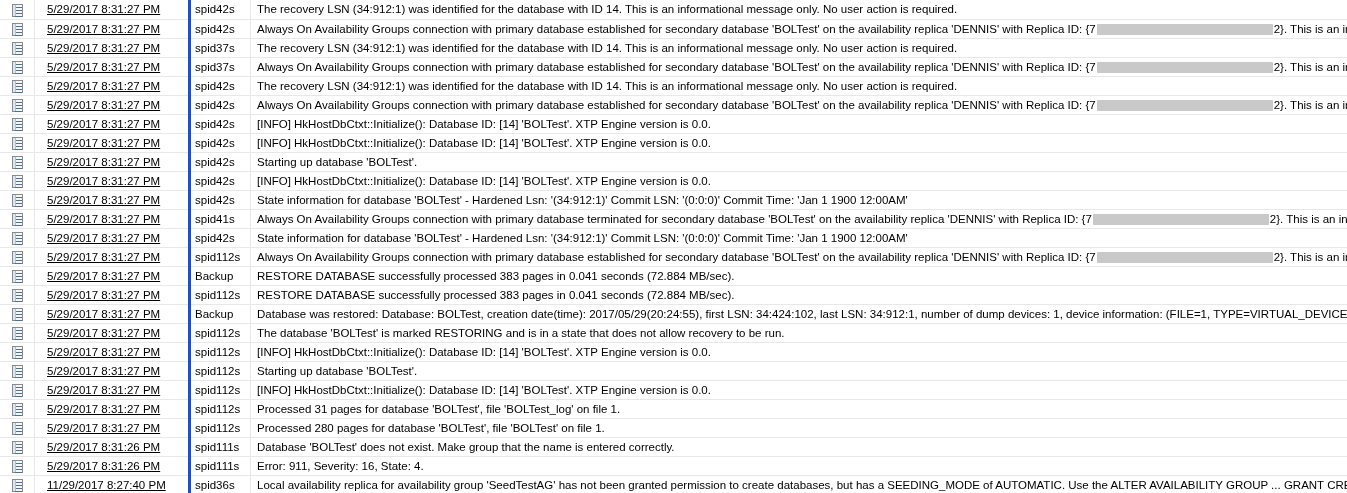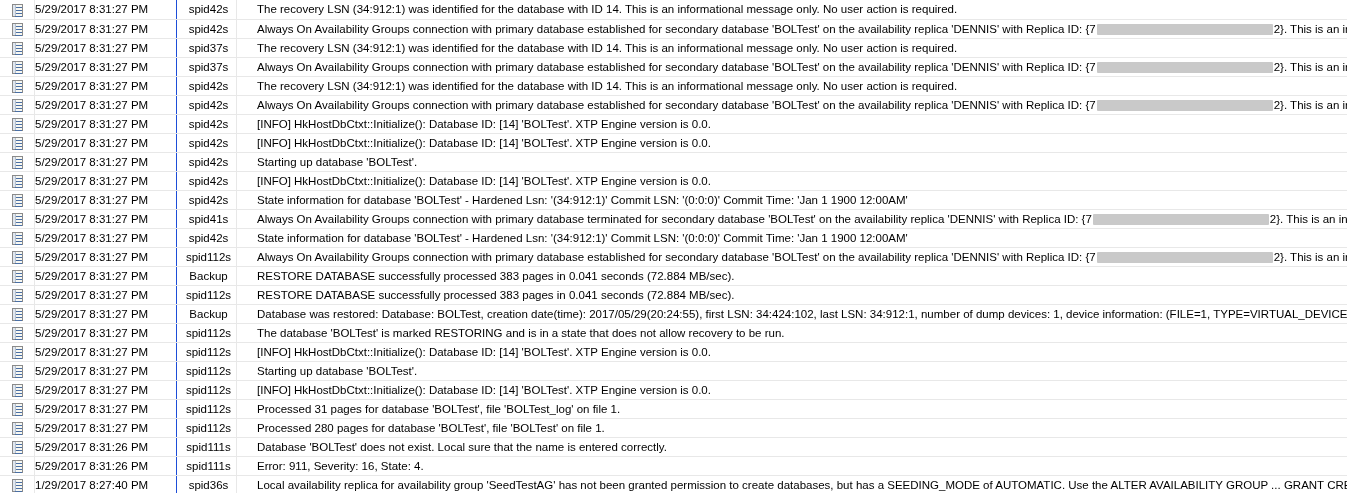--- a/index.html
+++ b/index.html
@@ -35,31 +35,31 @@
     font-size: 11.5px;
     line-height: 18px;
   }
   .col-icon {
     width: 34px;
     text-align: center;
     border-right: 1px solid #e8e8e8;
   }
   .col-date {
     width: 141px;
-    padding-left: 0;
-    border-right: 1px solid #1d4ed8;
+    padding-left: 12px;
+    border-right: 3px solid #1d4ed8;
+    text-decoration: underline;
   }
   .col-source {
     width: 55px;
     padding-left: 4px;
     border-right: 1px solid #e8e8e8;
-    text-align: center;
   }
   .col-message {
-    padding-left: 20px;
+    padding-left: 6px;
     margin-top: 32px;
   }
   .msg-wrap {
     display: block;
     white-space: nowrap;
     overflow: hidden;
     text-overflow: clip;
   }
   
   .doc-icon {
@@ -279,33 +279,33 @@
         <td class="cell col-source">spid112s</td>
         <td class="cell col-message">
           <span class="msg-wrap">Processed 280 pages for database 'BOLTest', file 'BOLTest' on file 1.</span>
         </td>
       </tr>
       <tr class="log-row alt">
         <td class="cell col-icon"><span class="doc-icon"></span></td>
         <td class="cell col-date">5/29/2017 8:31:26 PM</td>
         <td class="cell col-source">spid111s</td>
         <td class="cell col-message">
-          <span class="msg-wrap">Database 'BOLTest' does not exist. Local sure that the name is entered correctly.</span>
+          <span class="msg-wrap">Database 'BOLTest' does not exist. Make group that the name is entered correctly.</span>
         </td>
       </tr>
       <tr class="log-row">
         <td class="cell col-icon"><span class="doc-icon"></span></td>
         <td class="cell col-date">5/29/2017 8:31:26 PM</td>
         <td class="cell col-source">spid111s</td>
         <td class="cell col-message">
           <span class="msg-wrap">Error: 911, Severity: 16, State: 4.</span>
         </td>
       </tr>
       <tr class="log-row alt">
         <td class="cell col-icon"><span class="doc-icon"></span></td>
-        <td class="cell col-date">1/29/2017 8:27:40 PM</td>
+        <td class="cell col-date">11/29/2017 8:27:40 PM</td>
         <td class="cell col-source">spid36s</td>
         <td class="cell col-message">
           <span class="msg-wrap">Local availability replica for availability group 'SeedTestAG' has not been granted permission to create databases, but has a SEEDING_MODE of AUTOMATIC. Use the ALTER AVAILABILITY GROUP ... GRANT CREATE ANY DATABA</span>
         </td>
       </tr>
     </tbody>
 </table>
 
 </body></html>

